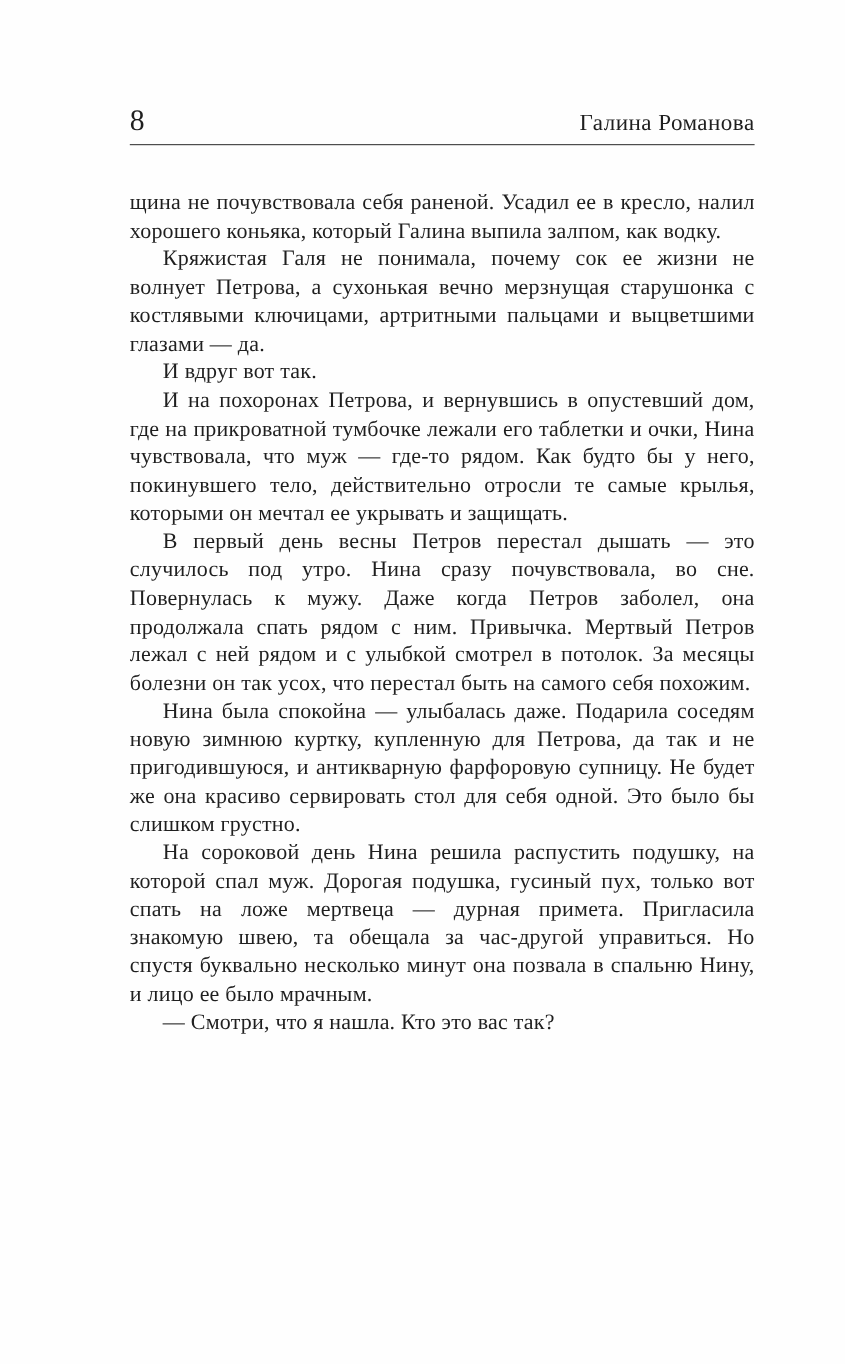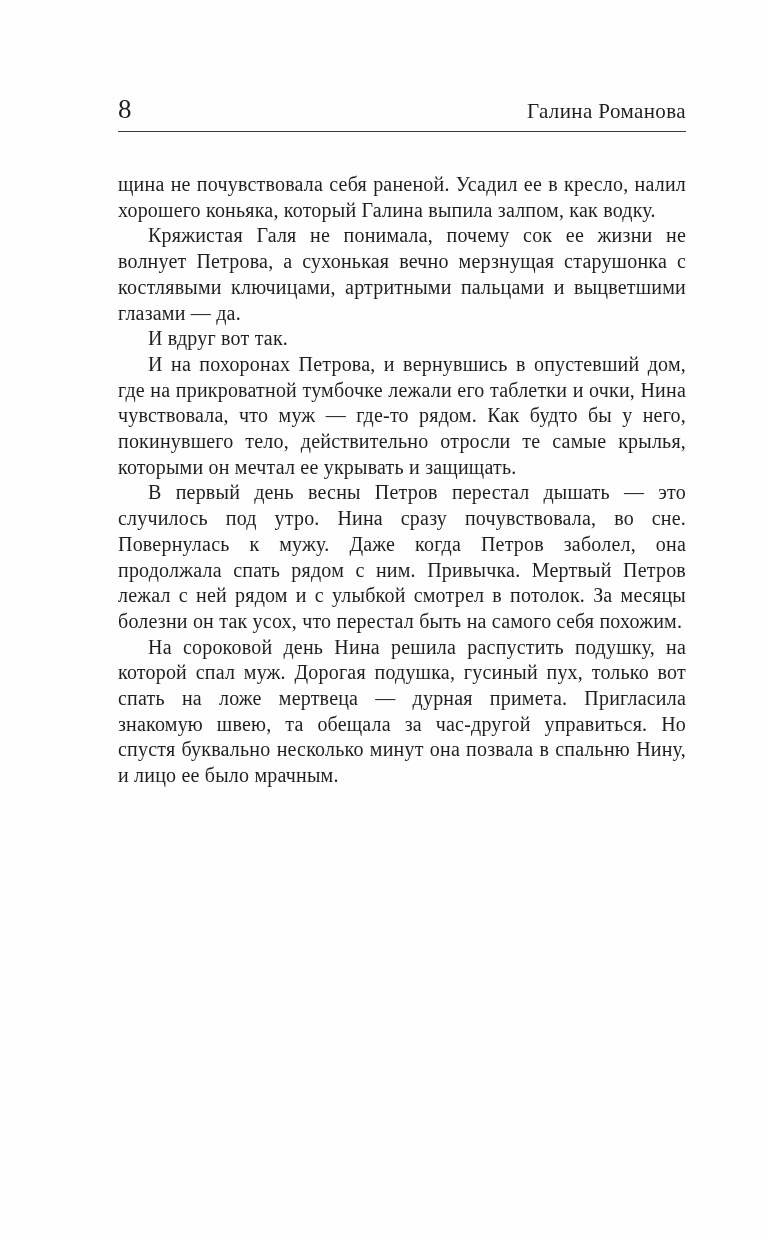--- a/index.html
+++ b/index.html
@@ -66,16 +66,18 @@
   </header>
 
   <div class="rule"></div>
 
   <main class="body-text">
     <p class="para no-indent">щина не почувствовала себя раненой. Усадил ее в кресло, налил хорошего коньяка, который Галина выпила залпом, как водку.</p>
     <p class="para">Кряжистая Галя не понимала, почему сок ее жизни не волнует Петрова, а сухонькая вечно мерзнущая старушонка с костлявыми ключицами, артритными пальцами и выцветшими глазами — да.</p>
     <p class="para">И вдруг вот так.</p>
     <p class="para">И на похоронах Петрова, и вернувшись в опустевший дом, где на прикроватной тумбочке лежали его таблетки и очки, Нина чувствовала, что муж — где-то рядом. Как будто бы у него, покинувшего тело, действительно отросли те самые крылья, которыми он мечтал ее укрывать и защищать.</p>
     <p class="para">В первый день весны Петров перестал дышать — это случилось под утро. Нина сразу почувствовала, во сне. Повернулась к мужу. Даже когда Петров заболел, она продолжала спать рядом с ним. Привычка. Мертвый Петров лежал с ней рядом и с улыбкой смотрел в потолок. За месяцы болезни он так усох, что перестал быть на самого себя похожим.</p>
+    <p class="para">Нина была спокойна — улыбалась даже. Подарила соседям новую зимнюю куртку, купленную для Петрова, да так и не пригодившуюся, и антикварную фарфоровую супницу. Не будет же она красиво сервировать стол для себя одной. Это было бы слишком грустно.</p>
     <p class="para">На сороковой день Нина решила распустить подушку, на которой спал муж. Дорогая подушка, гусиный пух, только вот спать на ложе мертвеца — дурная примета. Пригласила знакомую швею, та обещала за час-другой управиться. Но спустя буквально несколько минут она позвала в спальню Нину, и лицо ее было мрачным.</p>
+    <p class="para">— Смотри, что я нашла. Кто это вас так?</p>
   </main>
 
 </div>
 
 </body></html>

